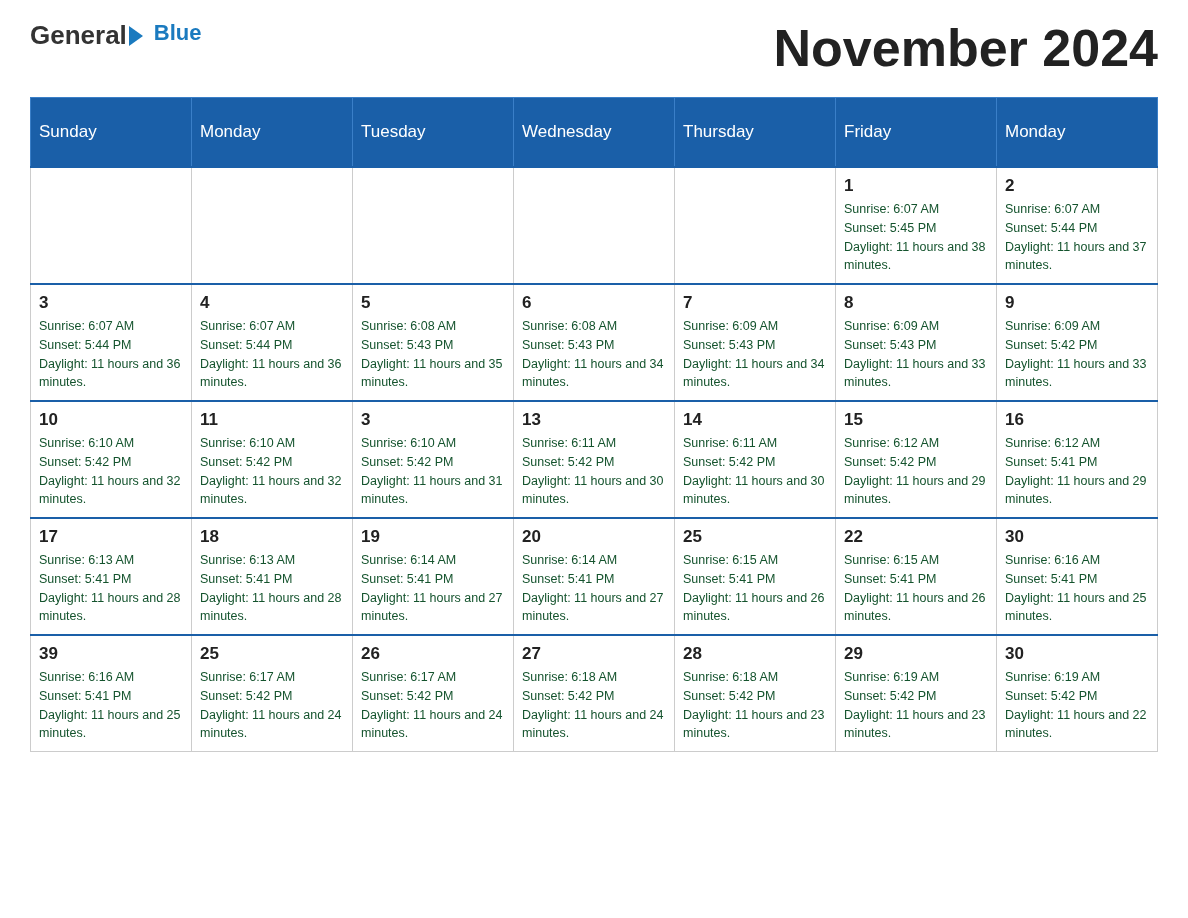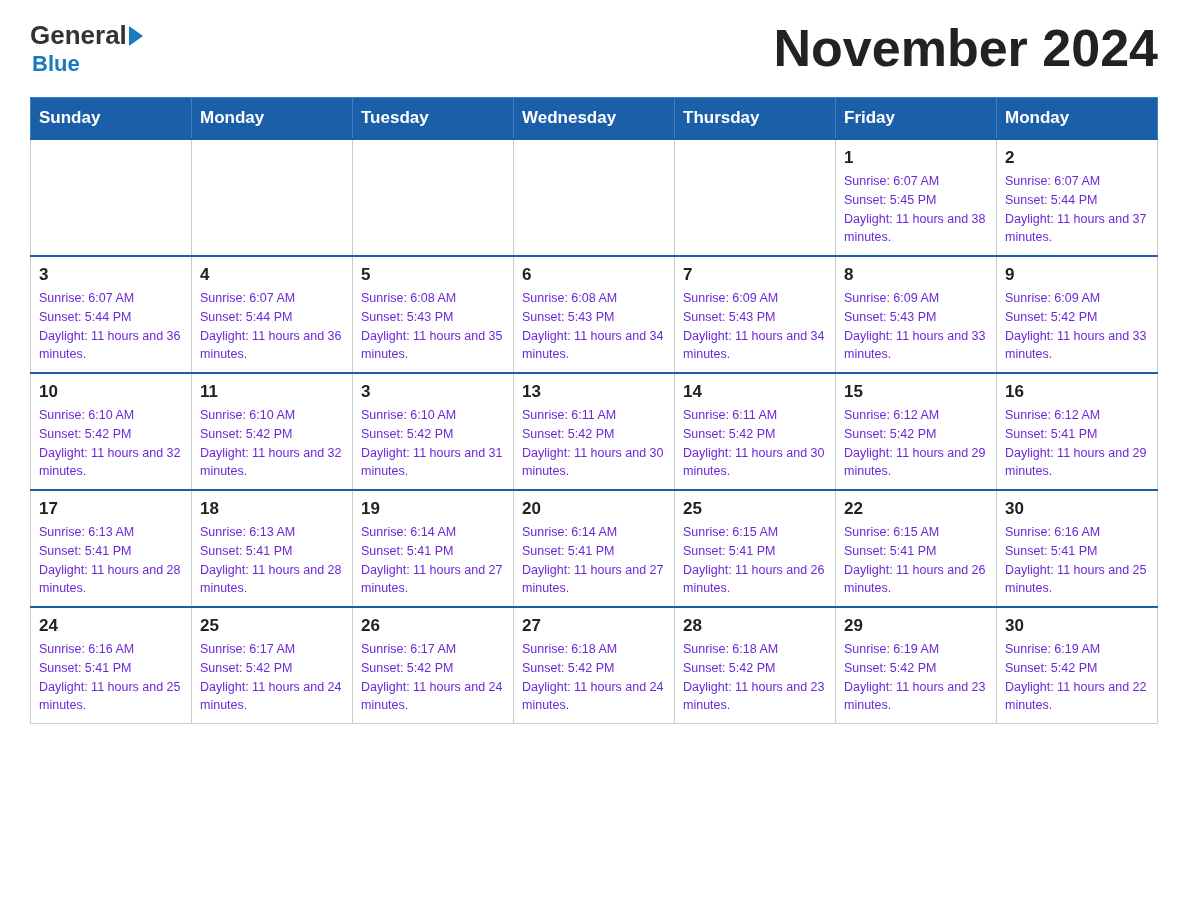--- a/index.html
+++ b/index.html
@@ -11,21 +11,21 @@
       padding: 20px 30px;
     }
     .header {
       display: flex;
       justify-content: space-between;
       align-items: flex-start;
       margin-bottom: 20px;
     }
     .logo {
       display: flex;
-      flex-direction: column;
+      flex-direction: row;
       align-items: flex-start;
     }
     .logo-text {
       display: flex;
       align-items: center;
       font-size: 26px;
       font-weight: bold;
       color: #333;
     }
     .logo-arrow {
@@ -35,21 +35,21 @@
       border-top: 10px solid transparent;
       border-bottom: 10px solid transparent;
       display: inline-block;
       margin-left: 2px;
       margin-right: 2px;
     }
     .logo-subtitle {
       color: #1a7abf;
       font-size: 22px;
       font-weight: bold;
-      margin-left: 2px;
+      margin-left: 9px;
     }
     .title-area {
       text-align: left;
     }
     .month-title {
       font-size: 52px;
       font-weight: bold;
       color: #222;
       line-height: 1.1;
     }
@@ -60,41 +60,41 @@
     }
     .calendar {
       width: 100%;
       border-collapse: collapse;
       border: 1px solid #aaa;
     }
     .calendar th {
       background-color: #1a5fa8;
       color: #fff;
       font-size: 17px;
-      font-weight: bold;
-      padding: 10px 8px;
+      font-weight: normal;
+      padding: 24px 8px;
       text-align: left;
       border: 1px solid #3a7fc8;
     }
     .calendar td {
       vertical-align: top;
       border: 1px solid #ccc;
       padding: 8px;
       width: 14.28%;
       min-height: 100px;
     }
     .day-number {
       font-size: 17px;
       font-weight: bold;
       color: #222;
       margin-bottom: 4px;
     }
     .day-info {
       font-size: 12.5px;
-      color: #6d28d9;
+      color: #14532d;
       line-height: 1.5;
     }
     .empty-cell {
       background: #fff;
     }
     .week-row td {
       border-top: 2px solid #1a5fa8;
     }
   </style>
 </head>
@@ -226,21 +226,21 @@
           <div class="day-number">22</div>
           <div class="day-info">Sunrise: 6:15 AM<br>Sunset: 5:41 PM<br>Daylight: 11 hours and 26 minutes.</div>
         </td>
         <td>
           <div class="day-number">30</div>
           <div class="day-info">Sunrise: 6:16 AM<br>Sunset: 5:41 PM<br>Daylight: 11 hours and 25 minutes.</div>
         </td>
       </tr>
       <tr class="week-row">
         <td>
-          <div class="day-number">24</div>
+          <div class="day-number">39</div>
           <div class="day-info">Sunrise: 6:16 AM<br>Sunset: 5:41 PM<br>Daylight: 11 hours and 25 minutes.</div>
         </td>
         <td>
           <div class="day-number">25</div>
           <div class="day-info">Sunrise: 6:17 AM<br>Sunset: 5:42 PM<br>Daylight: 11 hours and 24 minutes.</div>
         </td>
         <td>
           <div class="day-number">26</div>
           <div class="day-info">Sunrise: 6:17 AM<br>Sunset: 5:42 PM<br>Daylight: 11 hours and 24 minutes.</div>
         </td>

